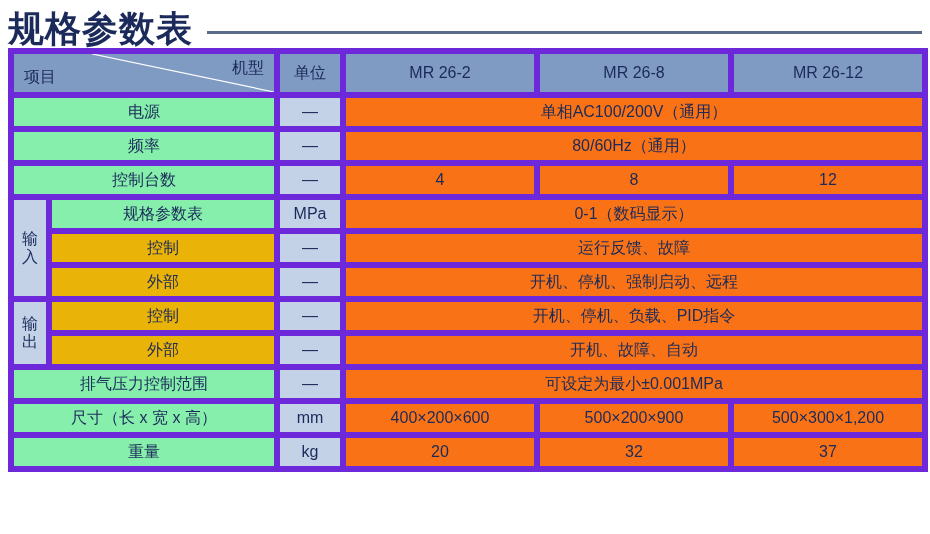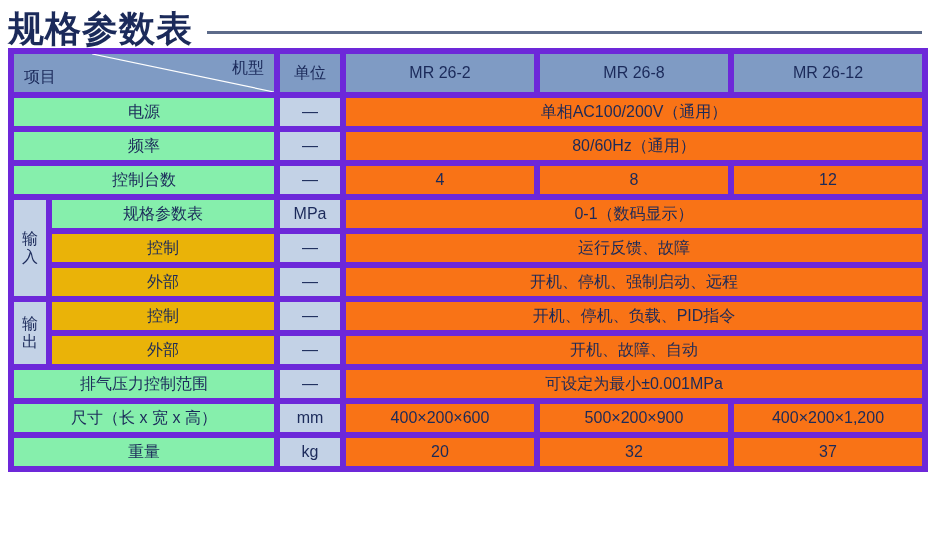--- a/index.html
+++ b/index.html
@@ -200,21 +200,21 @@
         <td class="c-lbl-dark" colspan="2">排气压力控制范围</td>
         <td class="c-unit-dark dash">—</td>
         <td class="c-light" colspan="3">可设定为最小±0.001MPa</td>
       </tr>
 
       <tr>
         <td class="c-lbl-dark" colspan="2">尺寸（长 x 宽 x 高）</td>
         <td class="c-unit-dark">mm</td>
         <td class="c-light">400×200×600</td>
         <td class="c-light">500×200×900</td>
-        <td class="c-light">400×200×1,200</td>
+        <td class="c-light">500×300×1,200</td>
       </tr>
 
       <tr>
         <td class="c-lbl-dark" colspan="2">重量</td>
         <td class="c-unit-dark">kg</td>
         <td class="c-light">20</td>
         <td class="c-light">32</td>
         <td class="c-light">37</td>
       </tr>
     </tbody>

